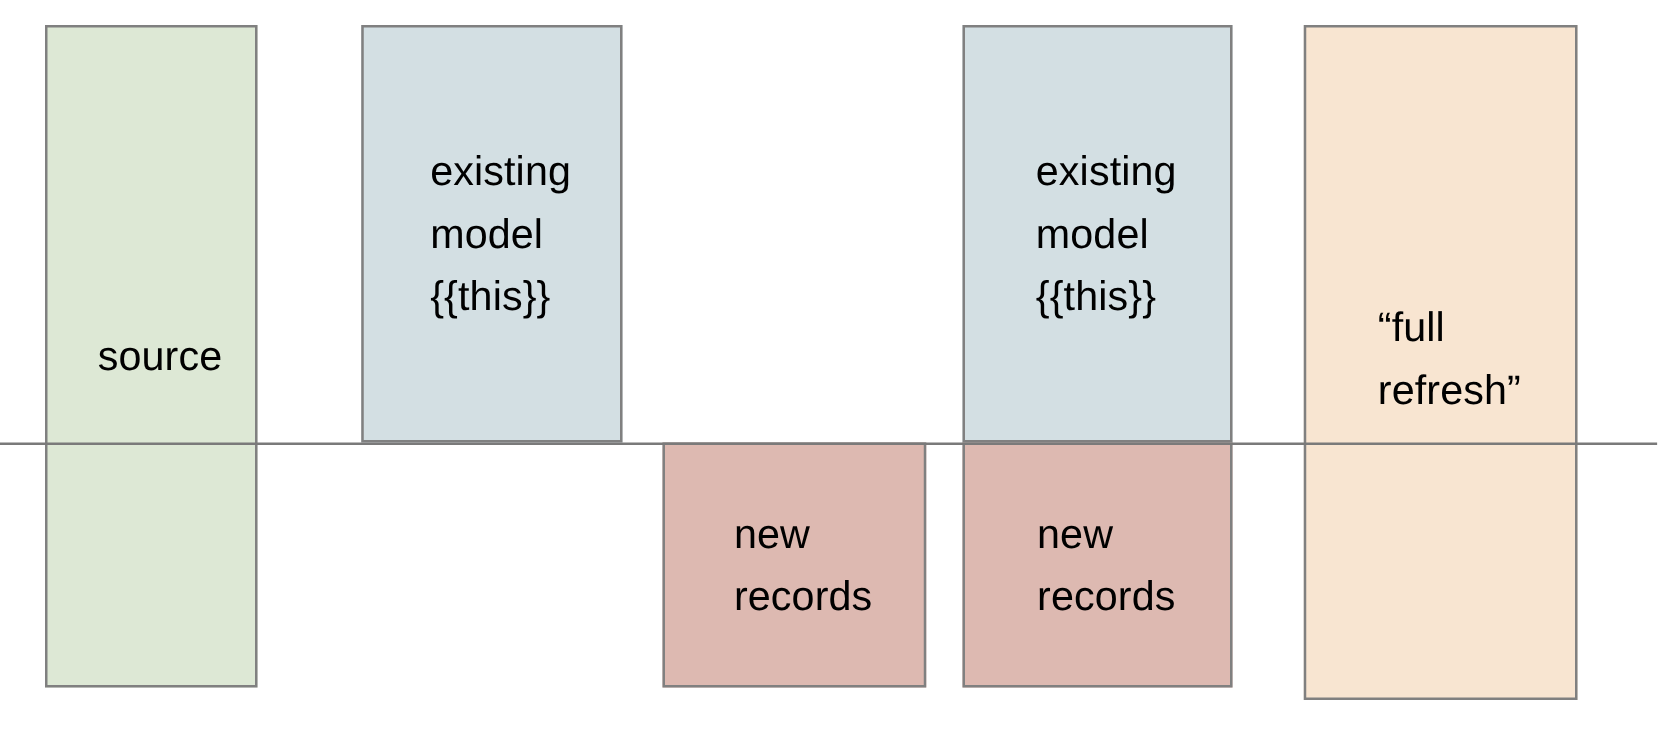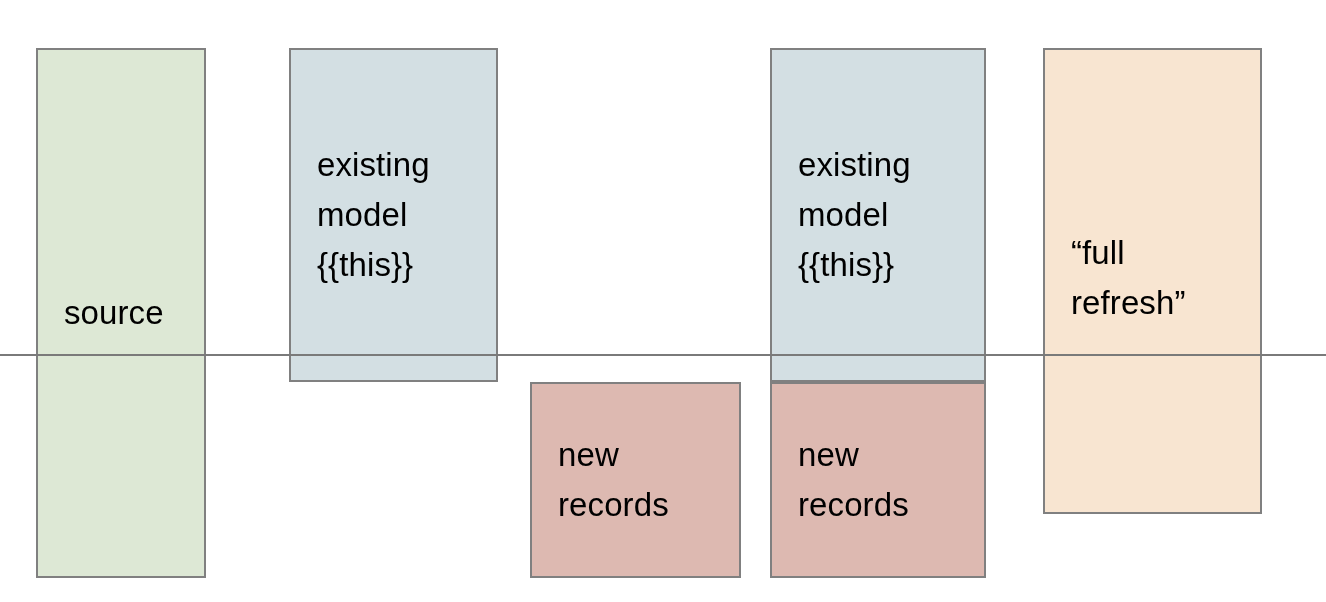--- a/index.html
+++ b/index.html
@@ -24,24 +24,23 @@
     width: 1326px;
     height: 0;
     border-top: 2px solid #7a7a7a;
   }
   .box {
     position: absolute;
     box-sizing: border-box;
     border: 2px solid #808080;
     display: flex;
     align-items: center;
-    justify-content: flex-start;
+    justify-content: center;
     padding-left: 26px;
     padding-right: 12px;
-    margin-top: 28px;
   }
   .box-label {
     font-size: 33px;
     line-height: 1.52;
     color: #000000;
     white-space: pre-line;
     text-align: left;
     letter-spacing: 0.1px;
   }
   
@@ -82,20 +81,20 @@
     <span class="box-label" style="color: rgb(0, 0, 0);">existing
 model
 {{this}}</span>
   </div>
 
   <div class="box" id="box-new-2" style="background: rgb(221, 185, 177); left: 770px; top: 354px; width: 216px; height: 196px; border-color: rgb(128, 128, 128);">
     <span class="box-label" style="color: rgb(0, 0, 0);">new
 records</span>
   </div>
 
-  <div class="box" id="box-full-refresh" style="background: rgb(248, 229, 209); left: 1043px; top: 20px; width: 219px; height: 466px; border-color: rgb(128, 128, 128);">
+  <div class="box" id="box-full-refresh" style="background: rgb(248, 229, 209); left: 1043px; top: 20px; width: 219px; height: 540px; border-color: rgb(128, 128, 128);">
     <span class="box-label" style="color: rgb(0, 0, 0);">“full
 refresh”</span>
   </div>
 
   <div class="baseline" style="top: 354px; border-top-color: rgb(122, 122, 122); width: 1326px;"></div>
 
 </div>
 
 </body></html>

